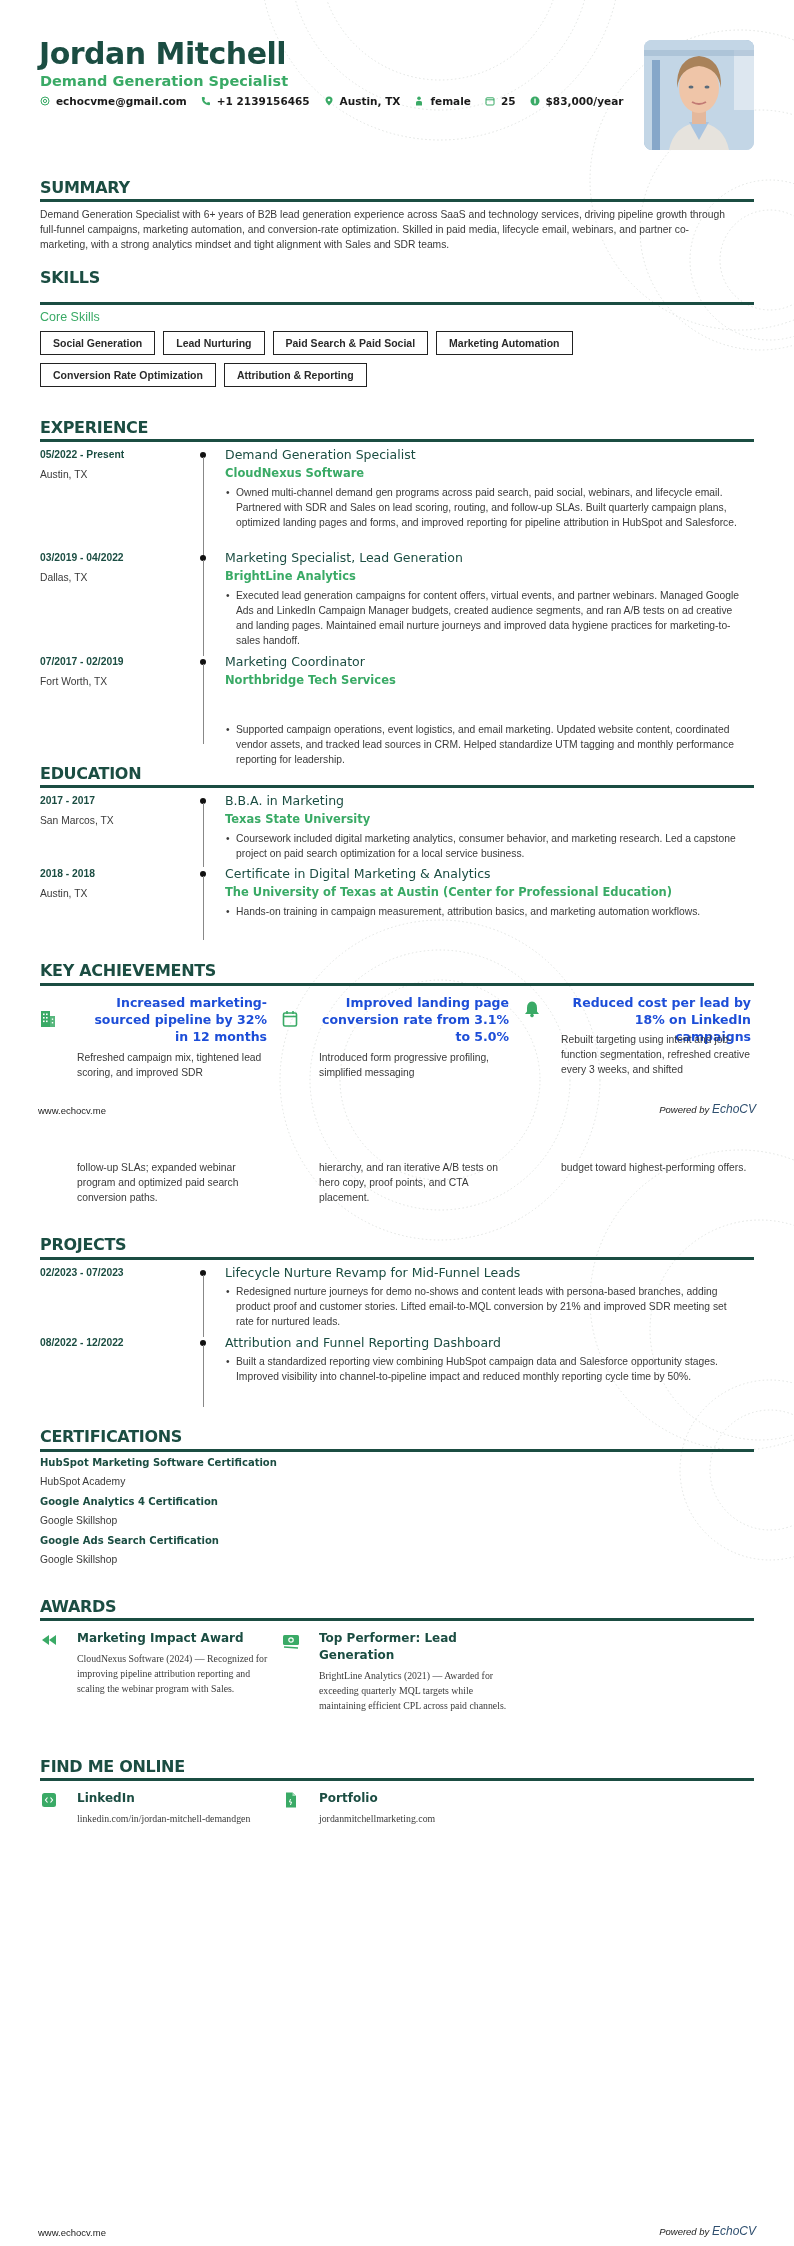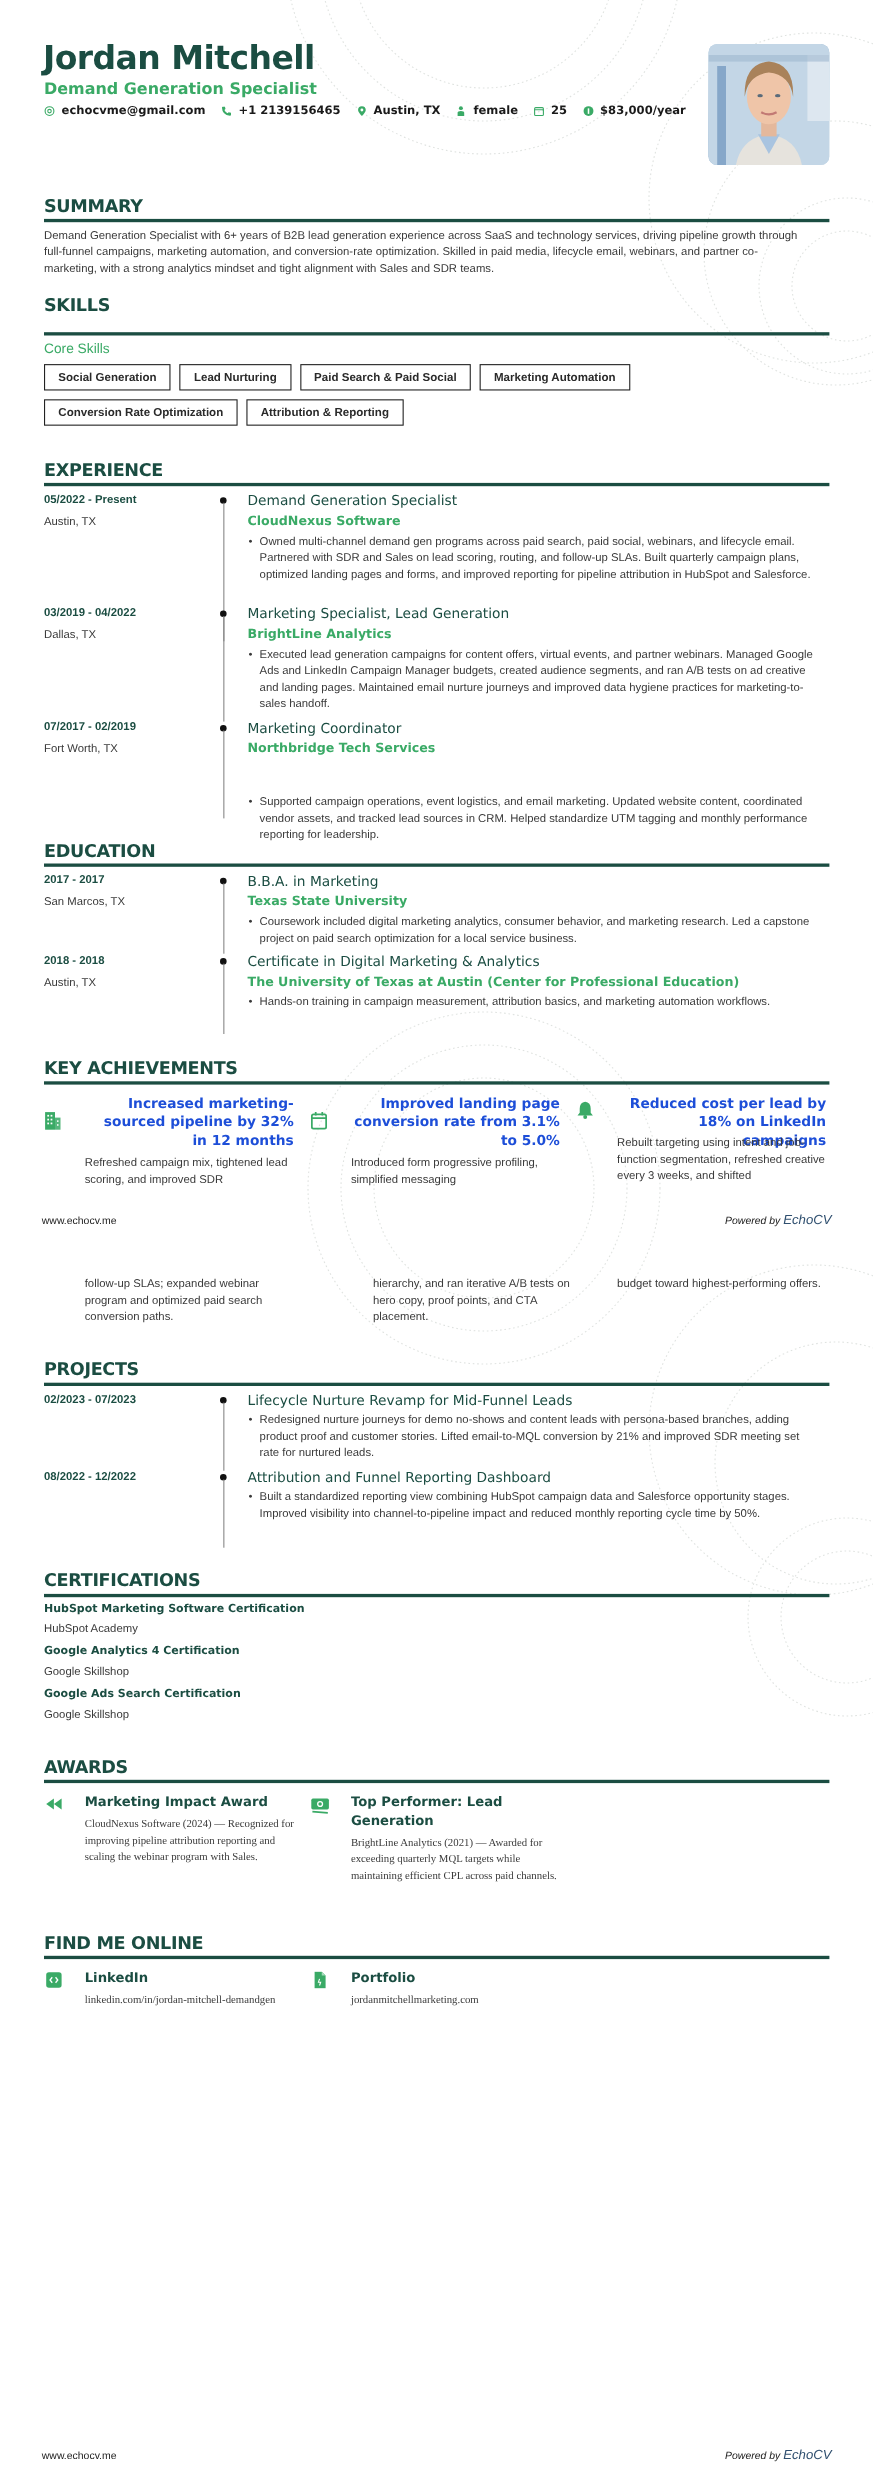--- a/index.html
+++ b/index.html
@@ -310,21 +310,21 @@
 <div class="footer-url" style="top:1105px;">www.echocv.me</div>
 <div class="footer-pow" style="top:1102px;">
   <span>Powered by</span>
   <span class="brand">EchoCV</span>
 </div>
 
 <div class="ach" style="left:40px; top:1160px;">
   <div class="body" style="top:0;">follow-up SLAs; expanded webinar program and optimized paid search conversion paths.</div>
 </div>
 <div class="ach" style="left:282px; top:1160px;">
-  <div class="body" style="top:0;margin-left:20px;">hierarchy, and ran iterative A/B tests on hero copy, proof points, and CTA placement.</div>
+  <div class="body" style="top:0;">hierarchy, and ran iterative A/B tests on hero copy, proof points, and CTA placement.</div>
 </div>
 <div class="ach" style="left:524px; top:1160px;">
   <div class="body" style="top:0;">budget toward highest-performing offers.</div>
 </div>
 
 <div class="section-title" style="top:1235px;">PROJECTS</div>
 <div class="rule" style="top:1257px;"></div>
 
 <div class="entry" style="top:1267px;">
   <div class="date">02/2023 - 07/2023</div>

